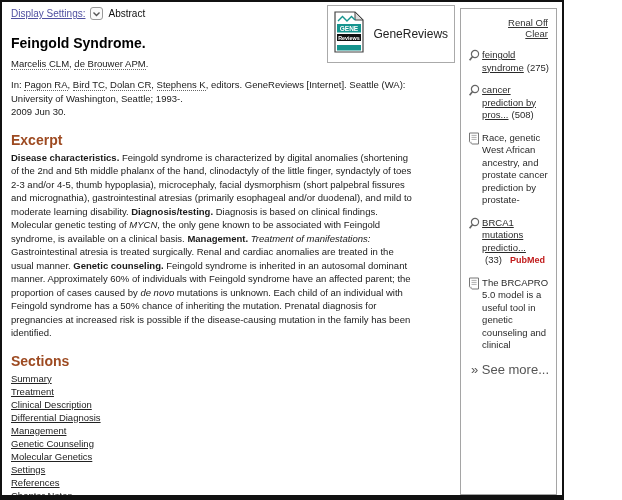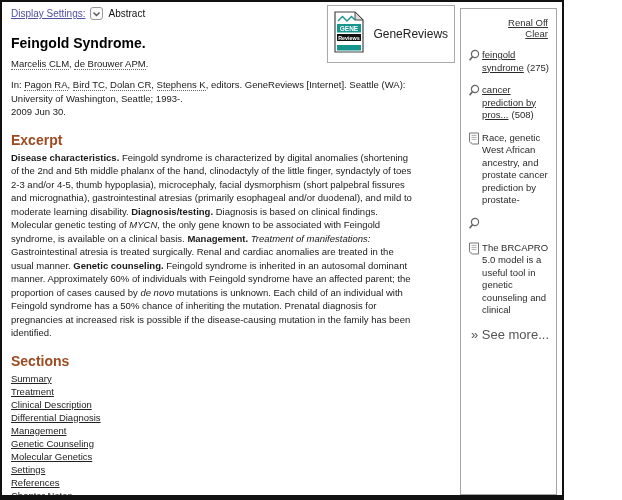--- a/index.html
+++ b/index.html
@@ -185,20 +185,21 @@
           <span class="activity-text">Race, genetic West African ancestry, and prostate cancer prediction by prostate-</span>
         </div>
 
         <div class="activity-item">
           <span class="icon-col">
             <svg width="13" height="13" viewBox="0 0 13 13">
                 <circle cx="7" cy="5" r="3.6" fill="none" stroke="#666" stroke-width="1.2"></circle>
                 <line x1="4.4" y1="7.8" x2="1.6" y2="11.2" stroke="#666" stroke-width="1.7"></line>
               </svg>
           </span>
+          <span class="activity-text"><a>BRCA1 mutations predictio...</a><span class="count">(33)</span><span class="pubmed-tag">PubMed</span></span>
         </div>
 
         <div class="activity-item">
           <span class="icon-col">
             <svg width="12" height="13" viewBox="0 0 12 13">
                 <path d="M1.5 1 H10.5 V12 H3.8 L1.5 9.7 Z" fill="#fff" stroke="#777" stroke-width="1"></path>
                 <path d="M1.5 9.7 L3.8 9.7 L3.8 12 Z" fill="#bbb"></path>
                 <line x1="3.5" y1="3.4" x2="8.6" y2="3.4" stroke="#999" stroke-width="0.8"></line>
                 <line x1="3.5" y1="5.4" x2="8.6" y2="5.4" stroke="#999" stroke-width="0.8"></line>
                 <line x1="3.5" y1="7.4" x2="8.6" y2="7.4" stroke="#999" stroke-width="0.8"></line>

